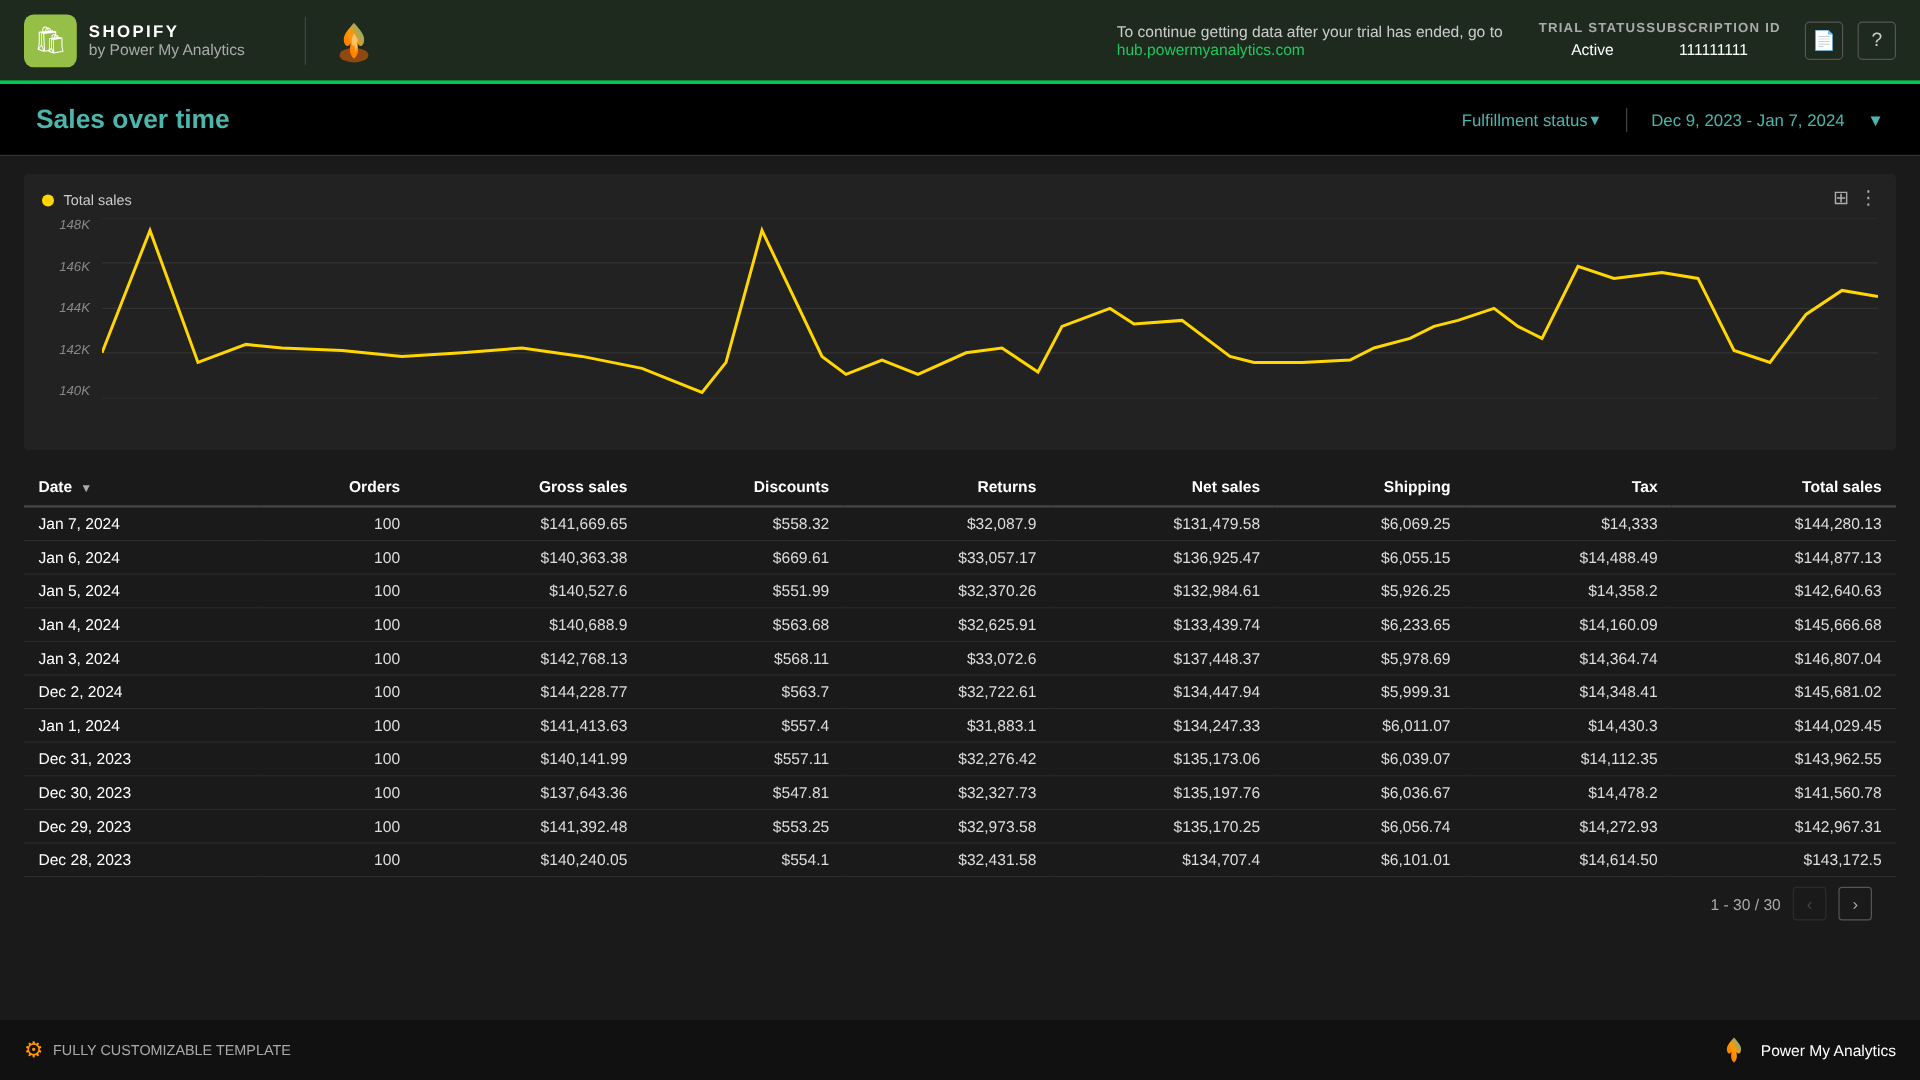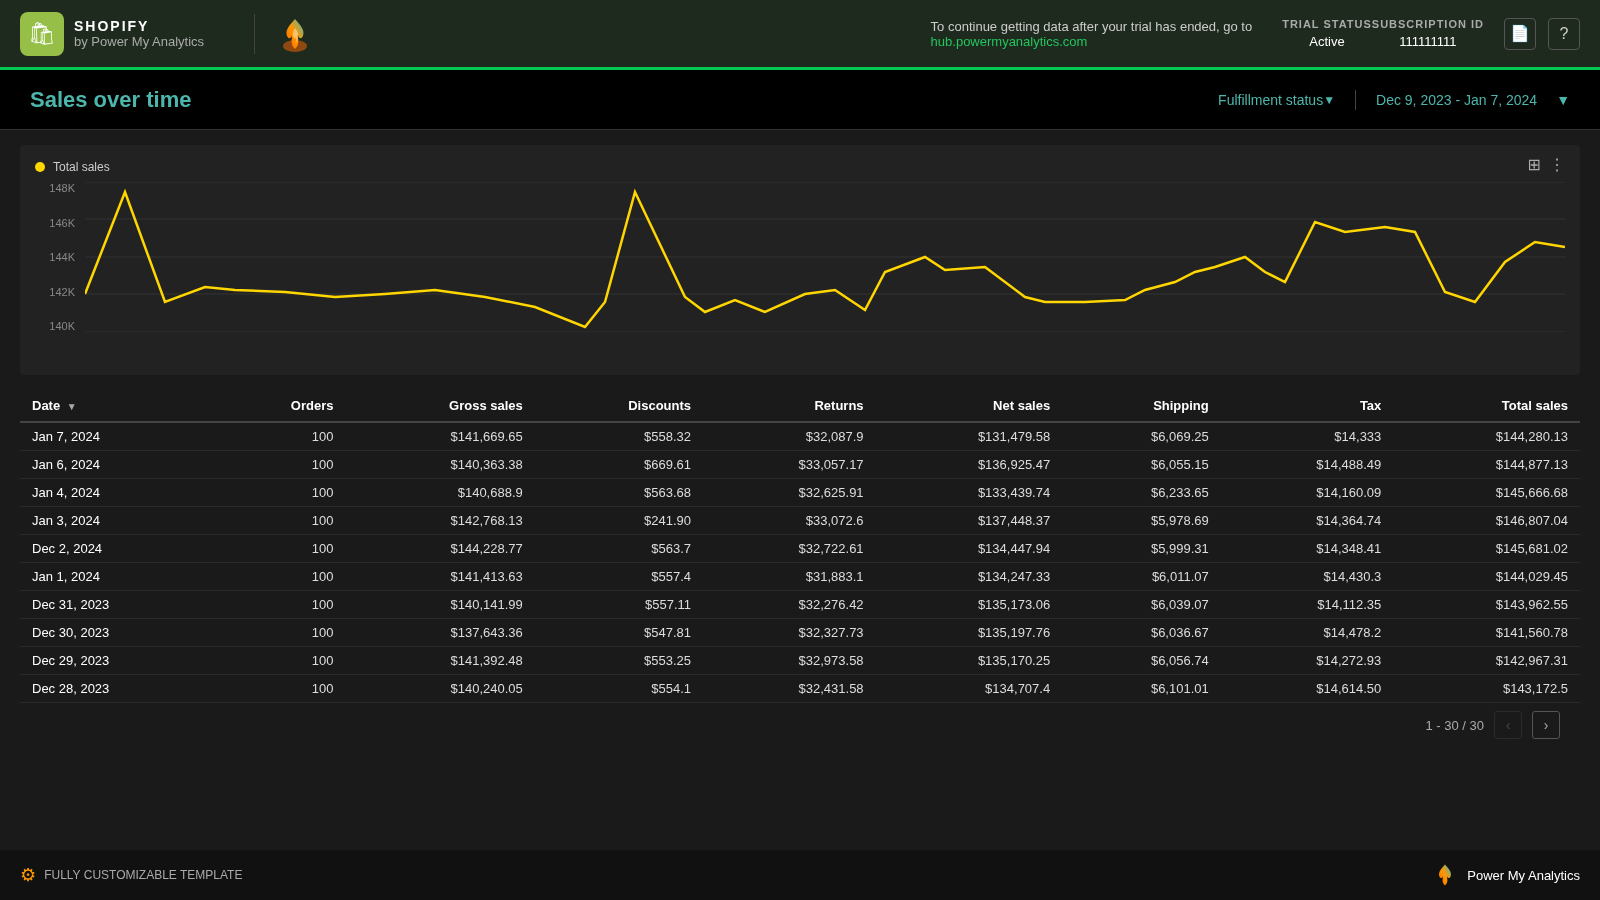--- a/index.html
+++ b/index.html
@@ -119,20 +119,21 @@
       height: 170px;
       margin-top: 5px;
     }
     .y-axis {
       position: absolute;
       left: 0; top: 0; bottom: 20px;
       width: 45px;
       display: flex; flex-direction: column; justify-content: space-between;
       align-items: flex-end;
       padding-right: 5px;
+      font-style: italic;
     }
     .y-label { font-size: 11px; color: #888; }
     .chart-area {
       position: absolute;
       left: 50px; top: 0; right: 0; bottom: 20px;
     }
 
     
     .table-section {
       padding: 0 20px;
@@ -371,35 +372,46 @@
           <td>100</td>
           <td>$140,363.38</td>
           <td>$669.61</td>
           <td>$33,057.17</td>
           <td>$136,925.47</td>
           <td>$6,055.15</td>
           <td>$14,488.49</td>
           <td>$144,877.13</td>
         </tr>
         <tr>
+          <td>Jan 5, 2024</td>
+          <td>100</td>
+          <td>$140,527.6</td>
+          <td>$551.99</td>
+          <td>$32,370.26</td>
+          <td>$132,984.61</td>
+          <td>$5,926.25</td>
+          <td>$14,358.2</td>
+          <td>$142,640.63</td>
+        </tr>
+        <tr>
           <td>Jan 4, 2024</td>
           <td>100</td>
           <td>$140,688.9</td>
           <td>$563.68</td>
           <td>$32,625.91</td>
           <td>$133,439.74</td>
           <td>$6,233.65</td>
           <td>$14,160.09</td>
           <td>$145,666.68</td>
         </tr>
         <tr>
           <td>Jan 3, 2024</td>
           <td>100</td>
           <td>$142,768.13</td>
-          <td>$241.90</td>
+          <td>$568.11</td>
           <td>$33,072.6</td>
           <td>$137,448.37</td>
           <td>$5,978.69</td>
           <td>$14,364.74</td>
           <td>$146,807.04</td>
         </tr>
         <tr>
           <td>Dec 2, 2024</td>
           <td>100</td>
           <td>$144,228.77</td>

